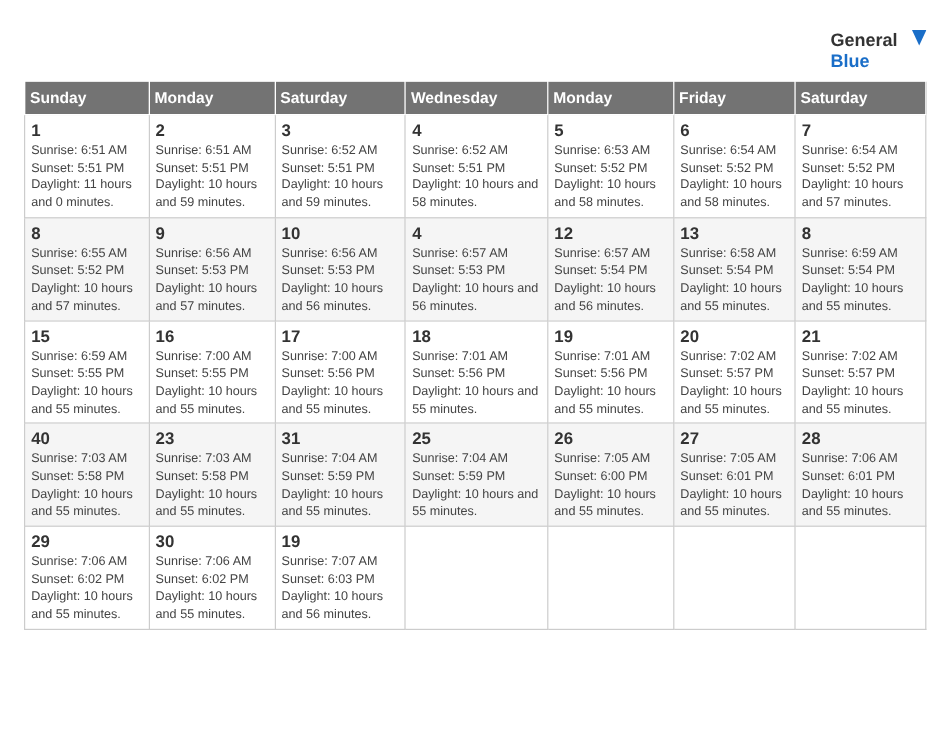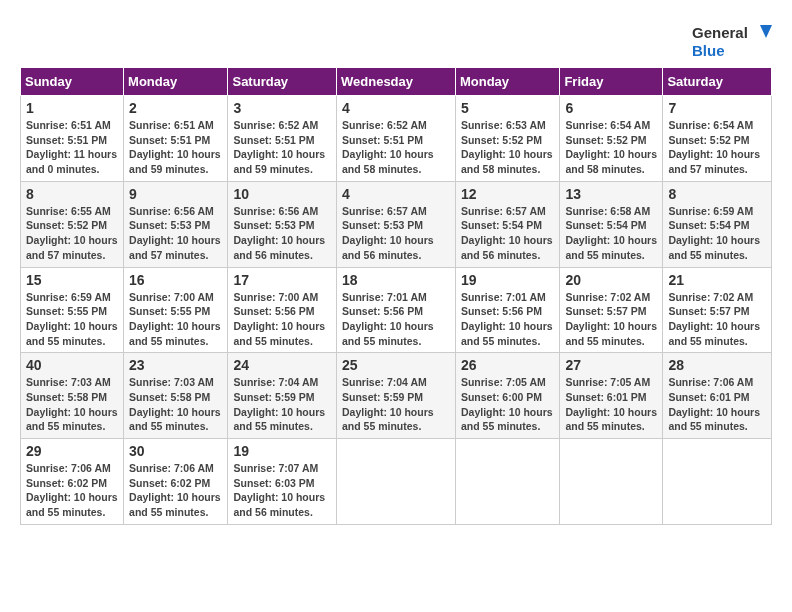--- a/index.html
+++ b/index.html
@@ -33,21 +33,21 @@
       font-size: 16px;
       font-weight: normal;
       color: #555;
     }
     table {
       width: 100%;
       border-collapse: collapse;
       font-size: 11px;
     }
     thead tr th {
-      background: #701a75;
+      background: #737373;
       color: #fff;
       padding: 6px 4px;
       text-align: left;
       font-weight: bold;
       font-size: 13px;
       border: 1px solid #fff;
     }
     tbody tr td {
       border: 1px solid #ccc;
       padding: 4px 5px;
@@ -62,21 +62,20 @@
       font-size: 14px;
       font-weight: bold;
       color: #333;
       display: block;
       margin-bottom: 2px;
     }
     .day-info {
       color: #444;
       font-size: 10.5px;
       line-height: 1.4;
-      font-weight: bold;
     }
     td.empty {
       background: #fff !important;
     }
   </style>
 </head>
 <body>
 
 <div class="header-area">
   <div class="logo">
@@ -198,21 +197,21 @@
       <tr>
         <td>
         <span class="day-num">40</span>
         <span class="day-info">Sunrise: 7:03 AM<br>Sunset: 5:58 PM<br>Daylight: 10 hours and 55 minutes.</span>
       </td>
         <td>
         <span class="day-num">23</span>
         <span class="day-info">Sunrise: 7:03 AM<br>Sunset: 5:58 PM<br>Daylight: 10 hours and 55 minutes.</span>
       </td>
         <td>
-        <span class="day-num">24</span>
+        <span class="day-num">31</span>
         <span class="day-info">Sunrise: 7:04 AM<br>Sunset: 5:59 PM<br>Daylight: 10 hours and 55 minutes.</span>
       </td>
         <td>
         <span class="day-num">25</span>
         <span class="day-info">Sunrise: 7:04 AM<br>Sunset: 5:59 PM<br>Daylight: 10 hours and 55 minutes.</span>
       </td>
         <td>
         <span class="day-num">26</span>
         <span class="day-info">Sunrise: 7:05 AM<br>Sunset: 6:00 PM<br>Daylight: 10 hours and 55 minutes.</span>
       </td>

